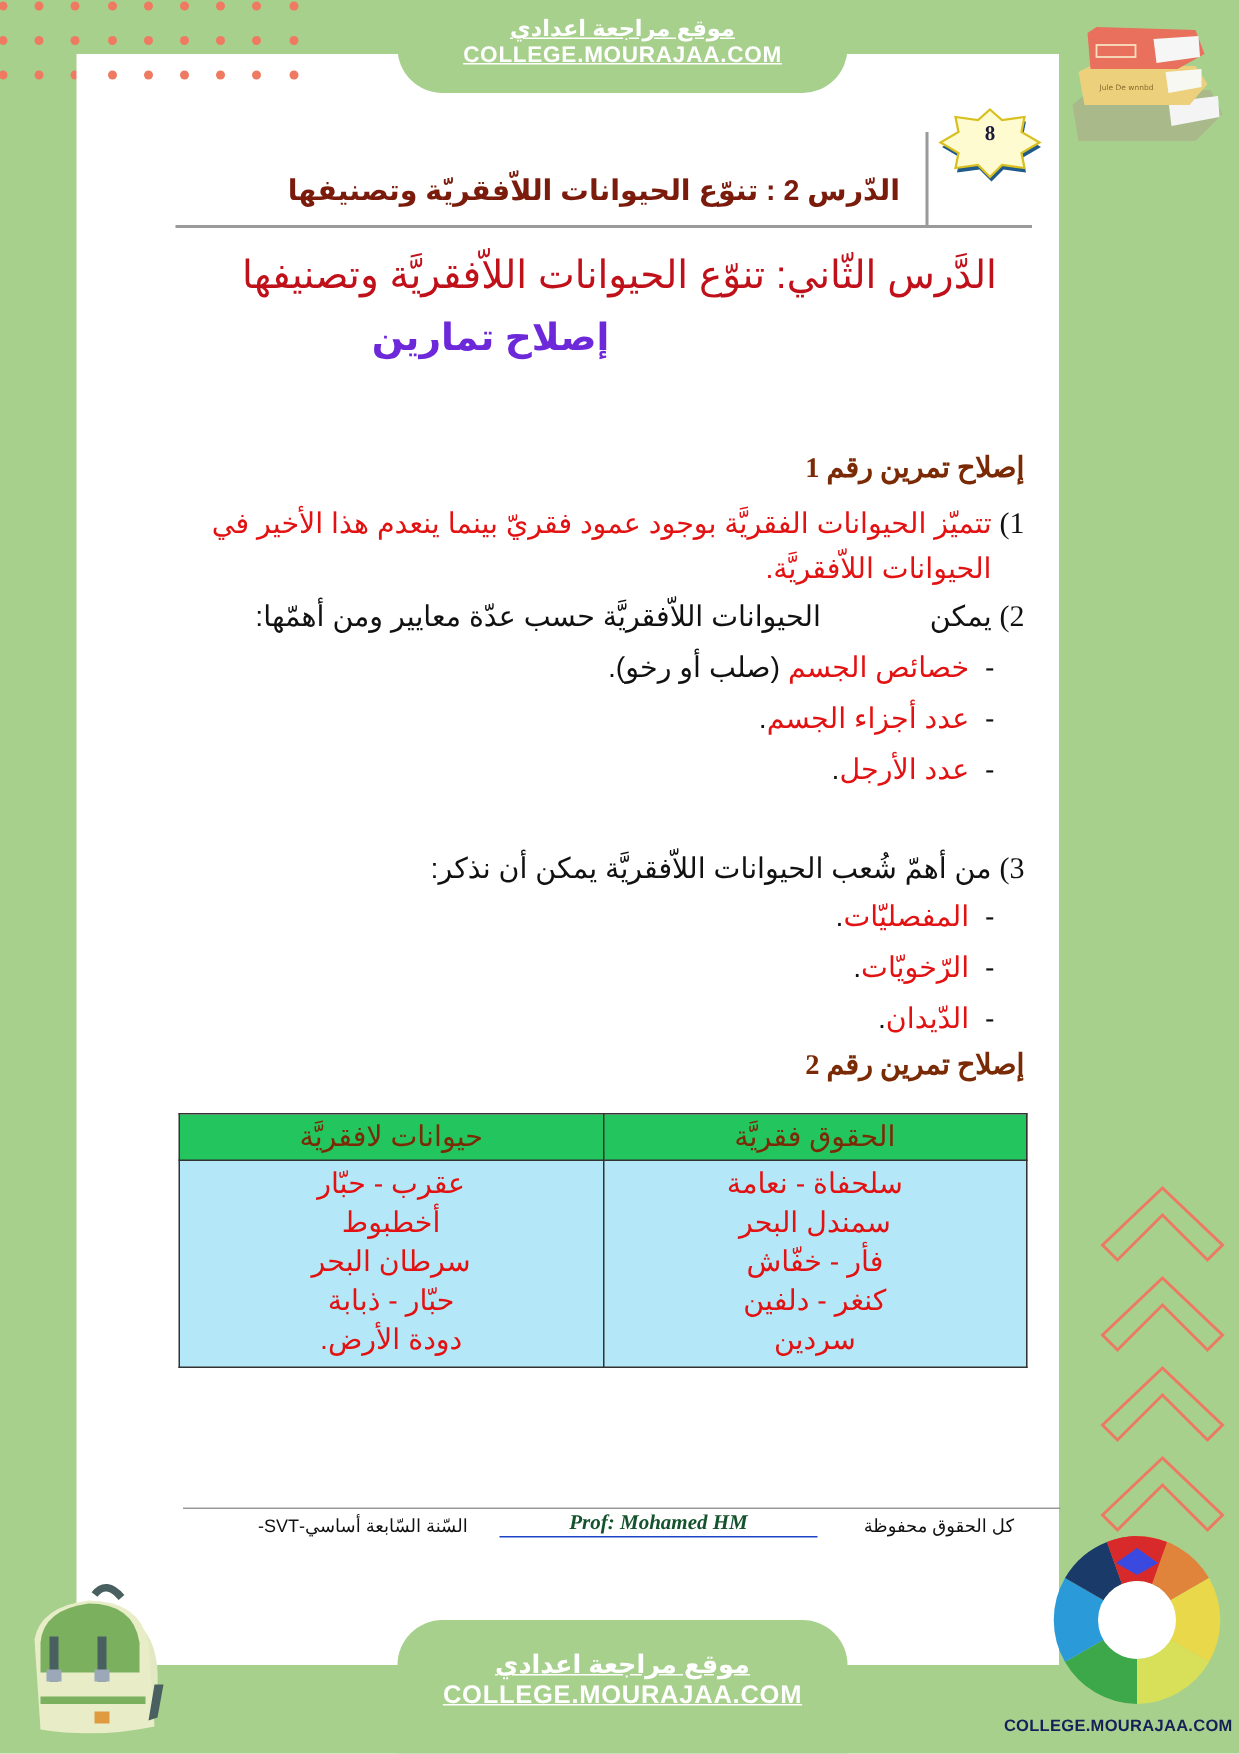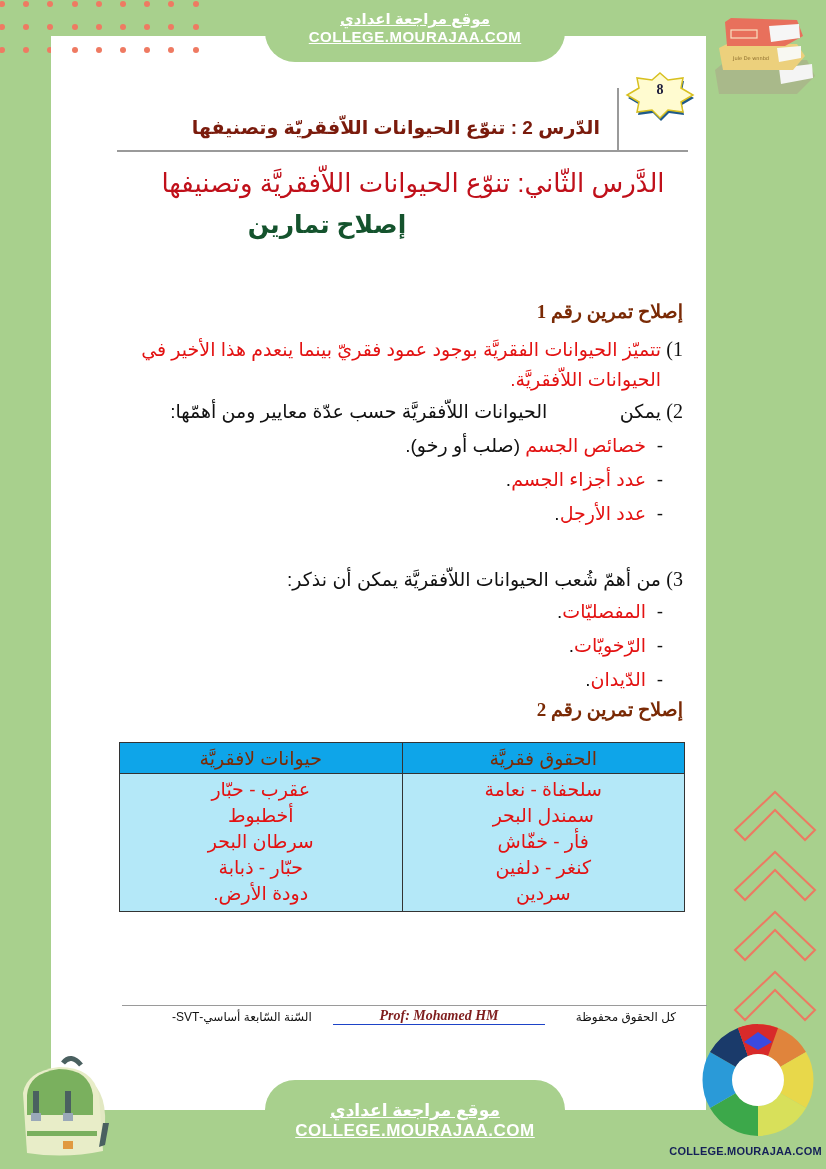--- a/index.html
+++ b/index.html
@@ -42,48 +42,48 @@
     position: absolute; left: 625px; top: 70px; width: 70px; height: 50px;
   }
   .star-num { position: absolute; left: 0; top: 12px; width: 70px; text-align: center; font-family: "Liberation Serif", serif; font-weight: bold; font-size: 14px; color: #1a1a3a; }
 
   .title-main {
     position: absolute; left: 0; width: 826px; top: 168px; text-align: center;
     direction: rtl; color: #c0101a; font-weight: normal; font-size: 26px;
   }
   .title-sub {
     position: absolute; left: 0; width: 654px; top: 210px; text-align: center;
-    direction: rtl; color: #14532d; font-weight: bold; font-size: 25px;
+    direction: rtl; color: #6d28d9; font-weight: bold; font-size: 25px;
   }
 
   .content { position: absolute; left: 118px; width: 565px; direction: rtl; text-align: right; font-size: 19px; color: #111; }
   .ex-title { color: #7a2a05; font-weight: bold; font-size: 19px; font-family: "Liberation Serif", serif; }
   .red { color: #e31212; }
   .line { position: absolute; right: 0; white-space: nowrap; }
   .num { font-family: "Liberation Serif", serif; font-size: 20px; }
   .bullet-line { position: absolute; right: 20px; white-space: nowrap; }
 
   table.animals {
     position: absolute; left: 119px; top: 742px; width: 566px; border-collapse: collapse;
     direction: rtl; font-size: 19px;
   }
   table.animals th {
-    background: #0ea5e9; color: #7a2a05; font-weight: normal; height: 28px;
+    background: #22c55e; color: #7a2a05; font-weight: normal; height: 28px;
     border: 1.5px solid #333; width: 50%;
   }
   table.animals td {
     background: #b4e8f8; color: #e31212; text-align: center; vertical-align: top;
     border: 1.5px solid #333; line-height: 26px; padding: 3px 0 4px 0;
   }
 
   .footer-line { position: absolute; left: 122px; top: 1005px; width: 585px; height: 1px; background: #9a9a9a; }
   .footer { position: absolute; top: 1010px; font-size: 12px; color: #111; white-space: nowrap; }
   .footer.rights { right: 150px; direction: rtl; }
   .footer.grade { left: 172px; direction: rtl; }
-  .footer.prof { left: 333px; width: 212px; text-align: center; color: #7f1d1d; font-family: "Liberation Serif", serif; font-weight: bold; font-style: italic; font-size: 14px; border-bottom: 1.5px solid #1d43c8; top: 1008px; }
+  .footer.prof { left: 333px; width: 212px; text-align: center; color: #14532d; font-family: "Liberation Serif", serif; font-weight: bold; font-style: italic; font-size: 14px; border-bottom: 1.5px solid #1d43c8; top: 1008px; }
 
   .books { position: absolute; left: 697px; top: 8px; width: 126px; height: 88px; }
   .backpack { position: absolute; left: 15px; top: 1055px; width: 100px; height: 105px; }
   .chevrons { position: absolute; left: 733px; top: 790px; width: 84px; height: 240px; }
   .wheel { position: absolute; left: 695px; top: 1022px; width: 126px; height: 118px; }
   .brand-bottom { position: absolute; left: 665px; top: 1145px; width: 161px; text-align: center; font-family: "Liberation Sans", sans-serif; font-weight: bold; font-size: 11px; color: #152058; letter-spacing: 0.2px; }
 </style>
 </head>
 <body>
 

